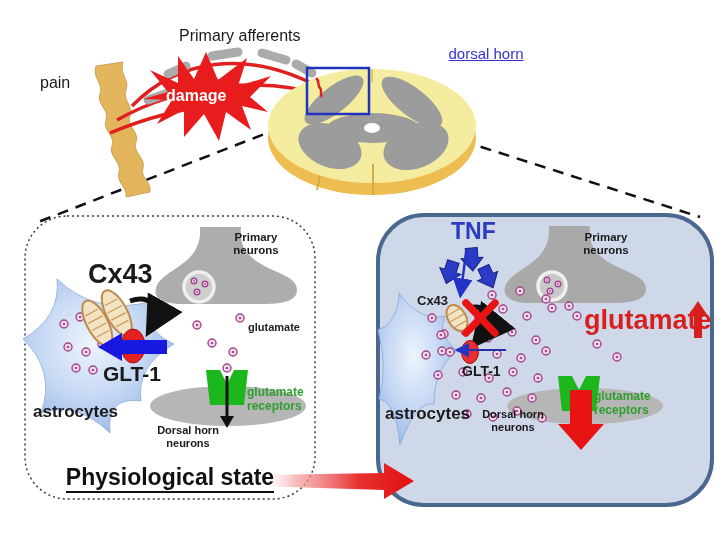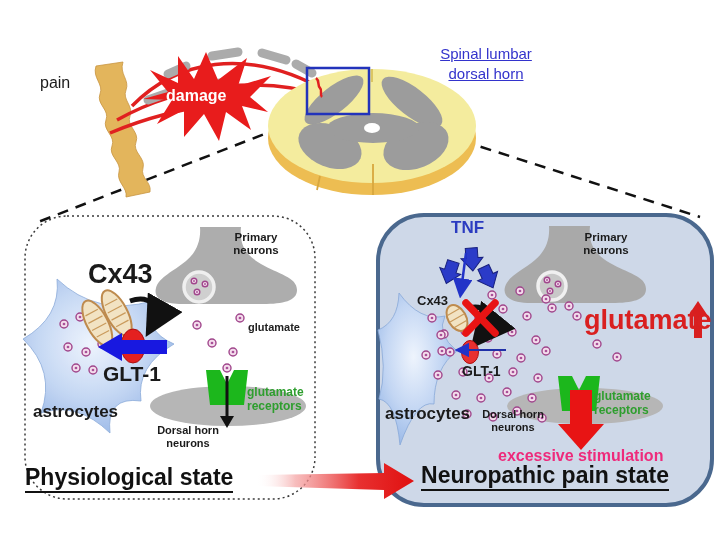--- a/index.html
+++ b/index.html
@@ -12,22 +12,22 @@
   .lbl-damage{left:166px;top:87px;width:80px;font-size:16px;font-weight:bold;color:#fff;}
   .lbl-spinal{left:430px;top:44px;width:112px;font-size:15px;color:#3333cc;text-align:center;
               text-decoration:underline;line-height:1.35;}
   .lbl-cx43-l{left:88px;top:259px;font-size:27px;font-weight:bold;}
   .lbl-glt1-l{left:103px;top:362px;font-size:21px;font-weight:bold;}
   .lbl-astro-l{left:33px;top:402px;font-size:17px;font-weight:bold;}
   .lbl-pn-l{left:218px;top:231px;width:76px;font-size:11.5px;font-weight:bold;text-align:center;}
   .lbl-glu-l{left:248px;top:321px;font-size:11px;font-weight:600;color:#222;}
   .lbl-rec-l{left:247px;top:386px;font-size:12px;font-weight:bold;color:#2e9e2e;}
   .lbl-dh-l{left:140px;top:424px;width:96px;font-size:11px;font-weight:bold;text-align:center;}
-  .lbl-title-l{left:25px;top:464px;width:290px;}
-  .lbl-tnf{left:451px;top:218px;font-size:17px;font-weight:bold;color:#2b3bc0;}
+  .lbl-title-l{left:25px;top:464px;width:290px;text-align:center;}
+  .lbl-tnf{left:451px;top:218px;font-size:23px;font-weight:bold;color:#2b3bc0;}
   .lbl-cx43-r{left:417px;top:294px;font-size:13px;font-weight:bold;}
   .lbl-glt1-r{left:462px;top:363px;font-size:14px;font-weight:bold;}
   .lbl-astro-r{left:385px;top:404px;font-size:17px;font-weight:bold;}
   .lbl-pn-r{left:568px;top:231px;width:76px;font-size:11.5px;font-weight:bold;text-align:center;}
   .lbl-glu-r{left:584px;top:305px;font-size:27px;font-weight:bold;color:#d92020;}
   .lbl-rec-r{left:594px;top:390px;font-size:12px;font-weight:bold;color:#2e9e2e;}
   .lbl-dh-r{left:465px;top:408px;width:96px;font-size:11px;font-weight:bold;text-align:center;}
   .lbl-exc{left:498px;top:447px;font-size:16px;font-weight:bold;color:#ee2a7b;}
   .lbl-title-r{left:378px;top:462px;width:334px;text-align:center;}
   .title-u{display:inline-block;font-size:23px;font-weight:bold;color:#111;
@@ -302,24 +302,24 @@
     <line x1="495" y1="303" x2="466" y2="333"></line>
   </g>
   <ellipse cx="470" cy="352" rx="8.5" ry="11.5" fill="#e83030" stroke="#b01010" stroke-width="1"></ellipse>
   <line x1="506" y1="350" x2="460" y2="350" stroke="#2030a8" stroke-width="1.8" marker-end="url(#mBlue)"></line>
 
   <polygon fill="#d81f1f" points="694,338 694,316 688,316 698,301 708,316 702,316 702,338"></polygon>
 
   <polygon fill="url(#fadeRed)" points="256,475 384,473 384,463 414,481 384,499 384,490 256,486"></polygon>
 </svg>
 
+<div class="lbl lbl-primary-afferents">Primary afferents</div>
 <div class="lbl lbl-skin">pain</div>
 <div class="lbl lbl-damage">damage</div>
 <div class="lbl lbl-spinal">
-  <div>Spinal lumbar</div>
   <div>dorsal horn</div>
 </div>
 
 <div class="lbl lbl-cx43-l">Cx43</div>
 <div class="lbl lbl-glt1-l">GLT-1</div>
 <div class="lbl lbl-astro-l">astrocytes</div>
 <div class="lbl lbl-pn-l">
   <div>Primary</div>
   <div>neurons</div>
 </div>
@@ -346,18 +346,14 @@
 </div>
 <div class="lbl lbl-glu-r">glutamate</div>
 <div class="lbl lbl-rec-r">
   <div>glutamate</div>
   <div>receptors</div>
 </div>
 <div class="lbl lbl-dh-r">
   <div>Dorsal horn</div>
   <div>neurons</div>
 </div>
-<div class="lbl lbl-exc">excessive stimulation</div>
-<div class="lbl lbl-title-r">
-  <span class="title-u">Neuropathic pain state</span>
-</div>
 
 </div>
 
 </body></html>

